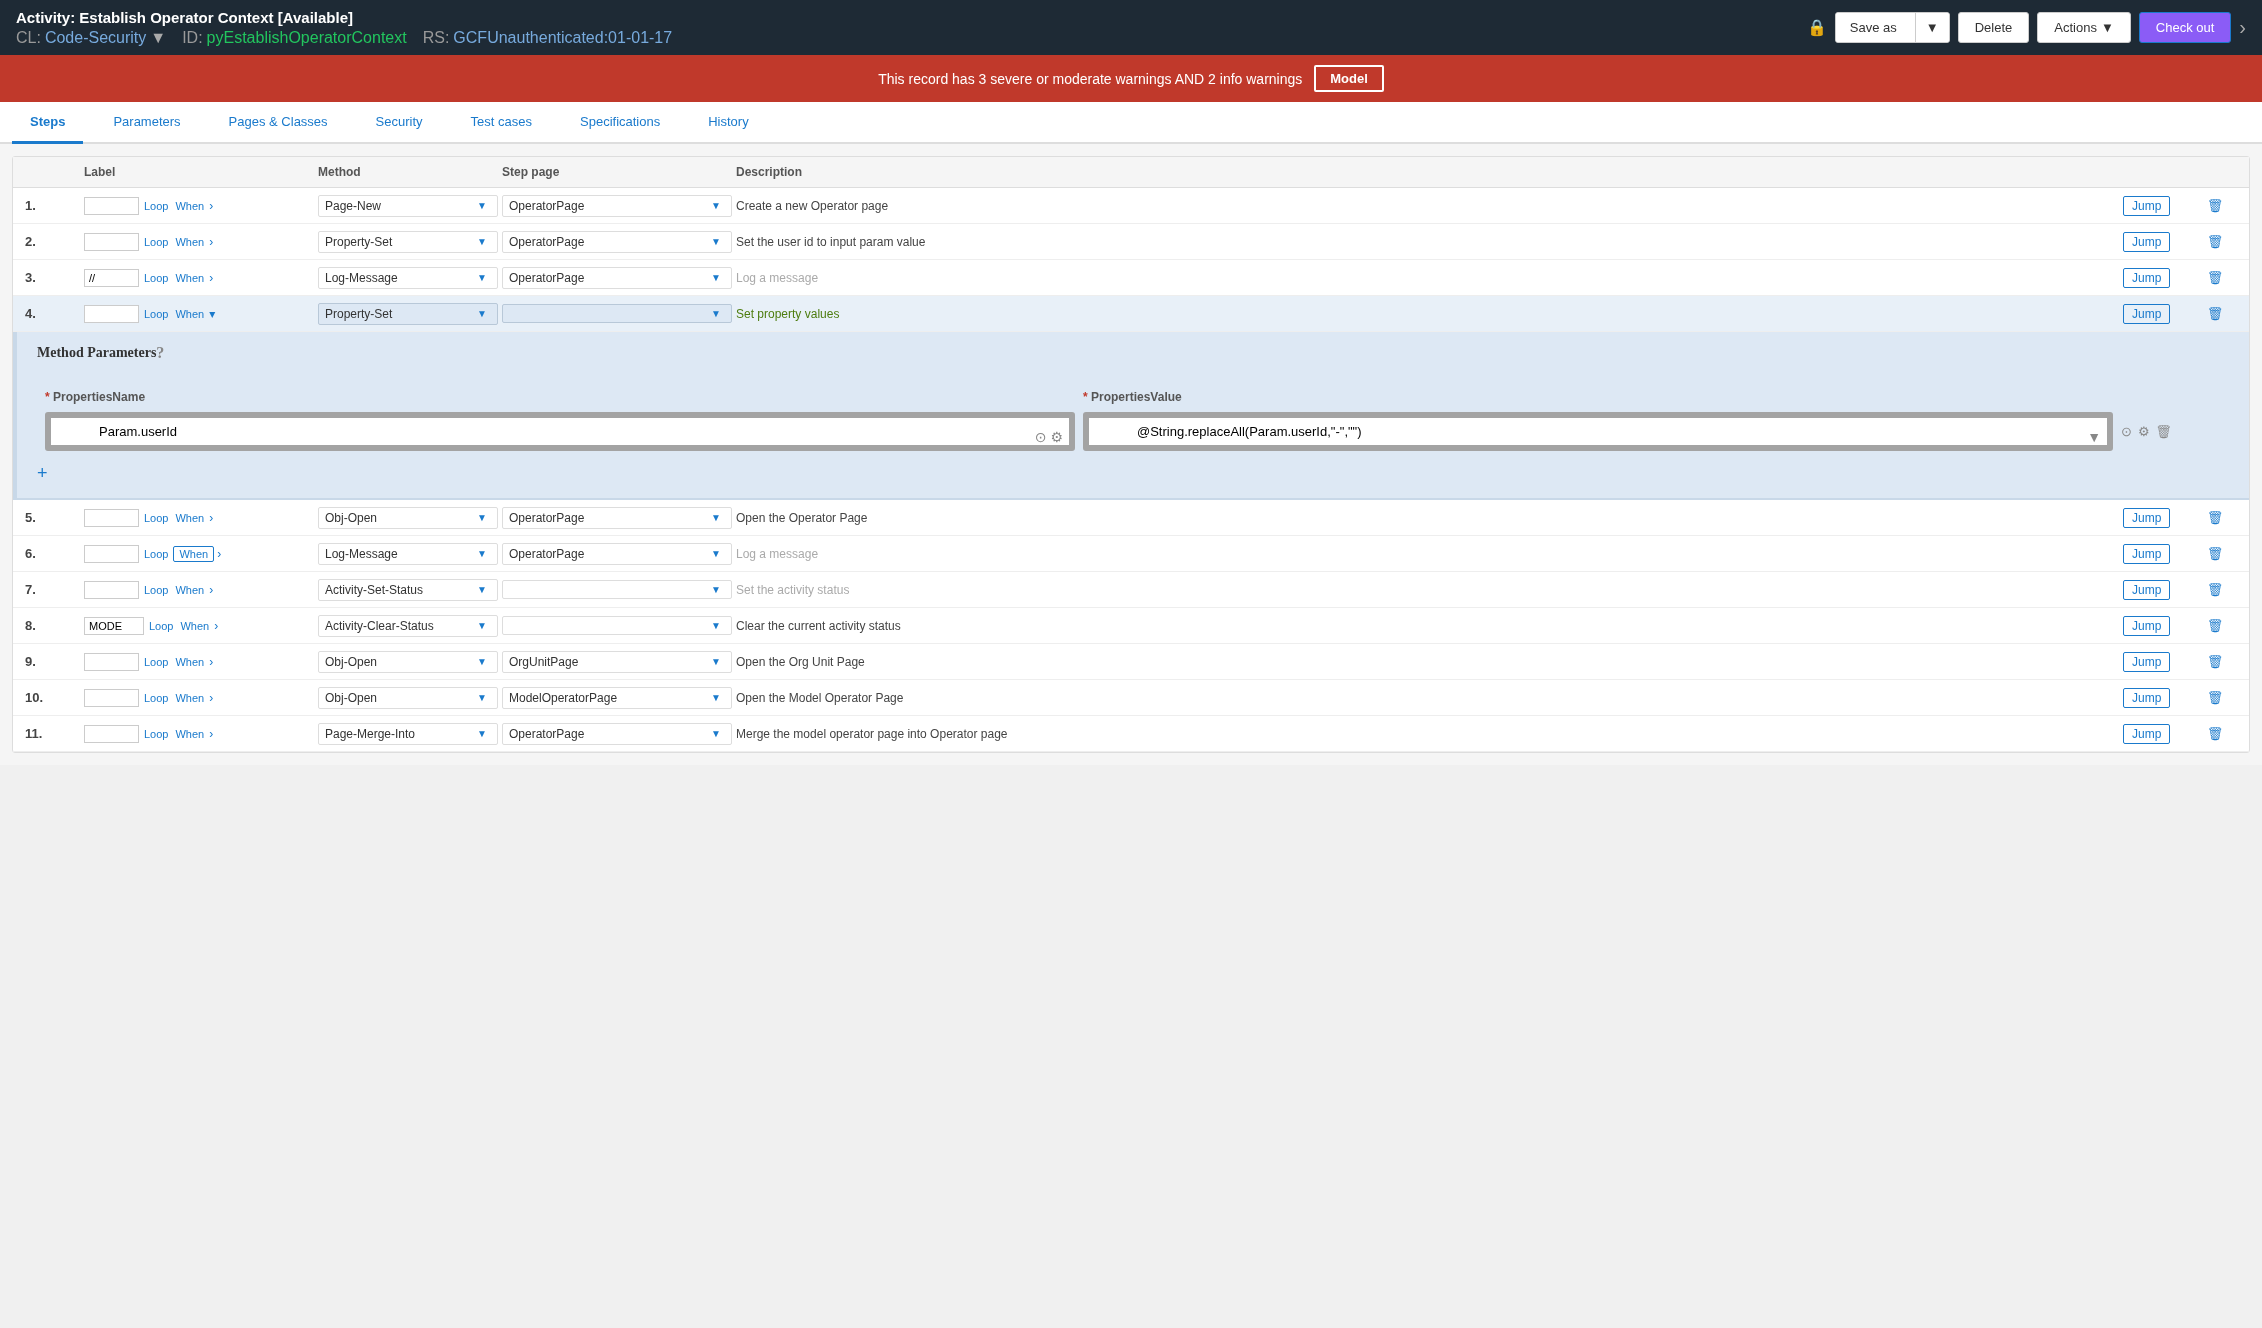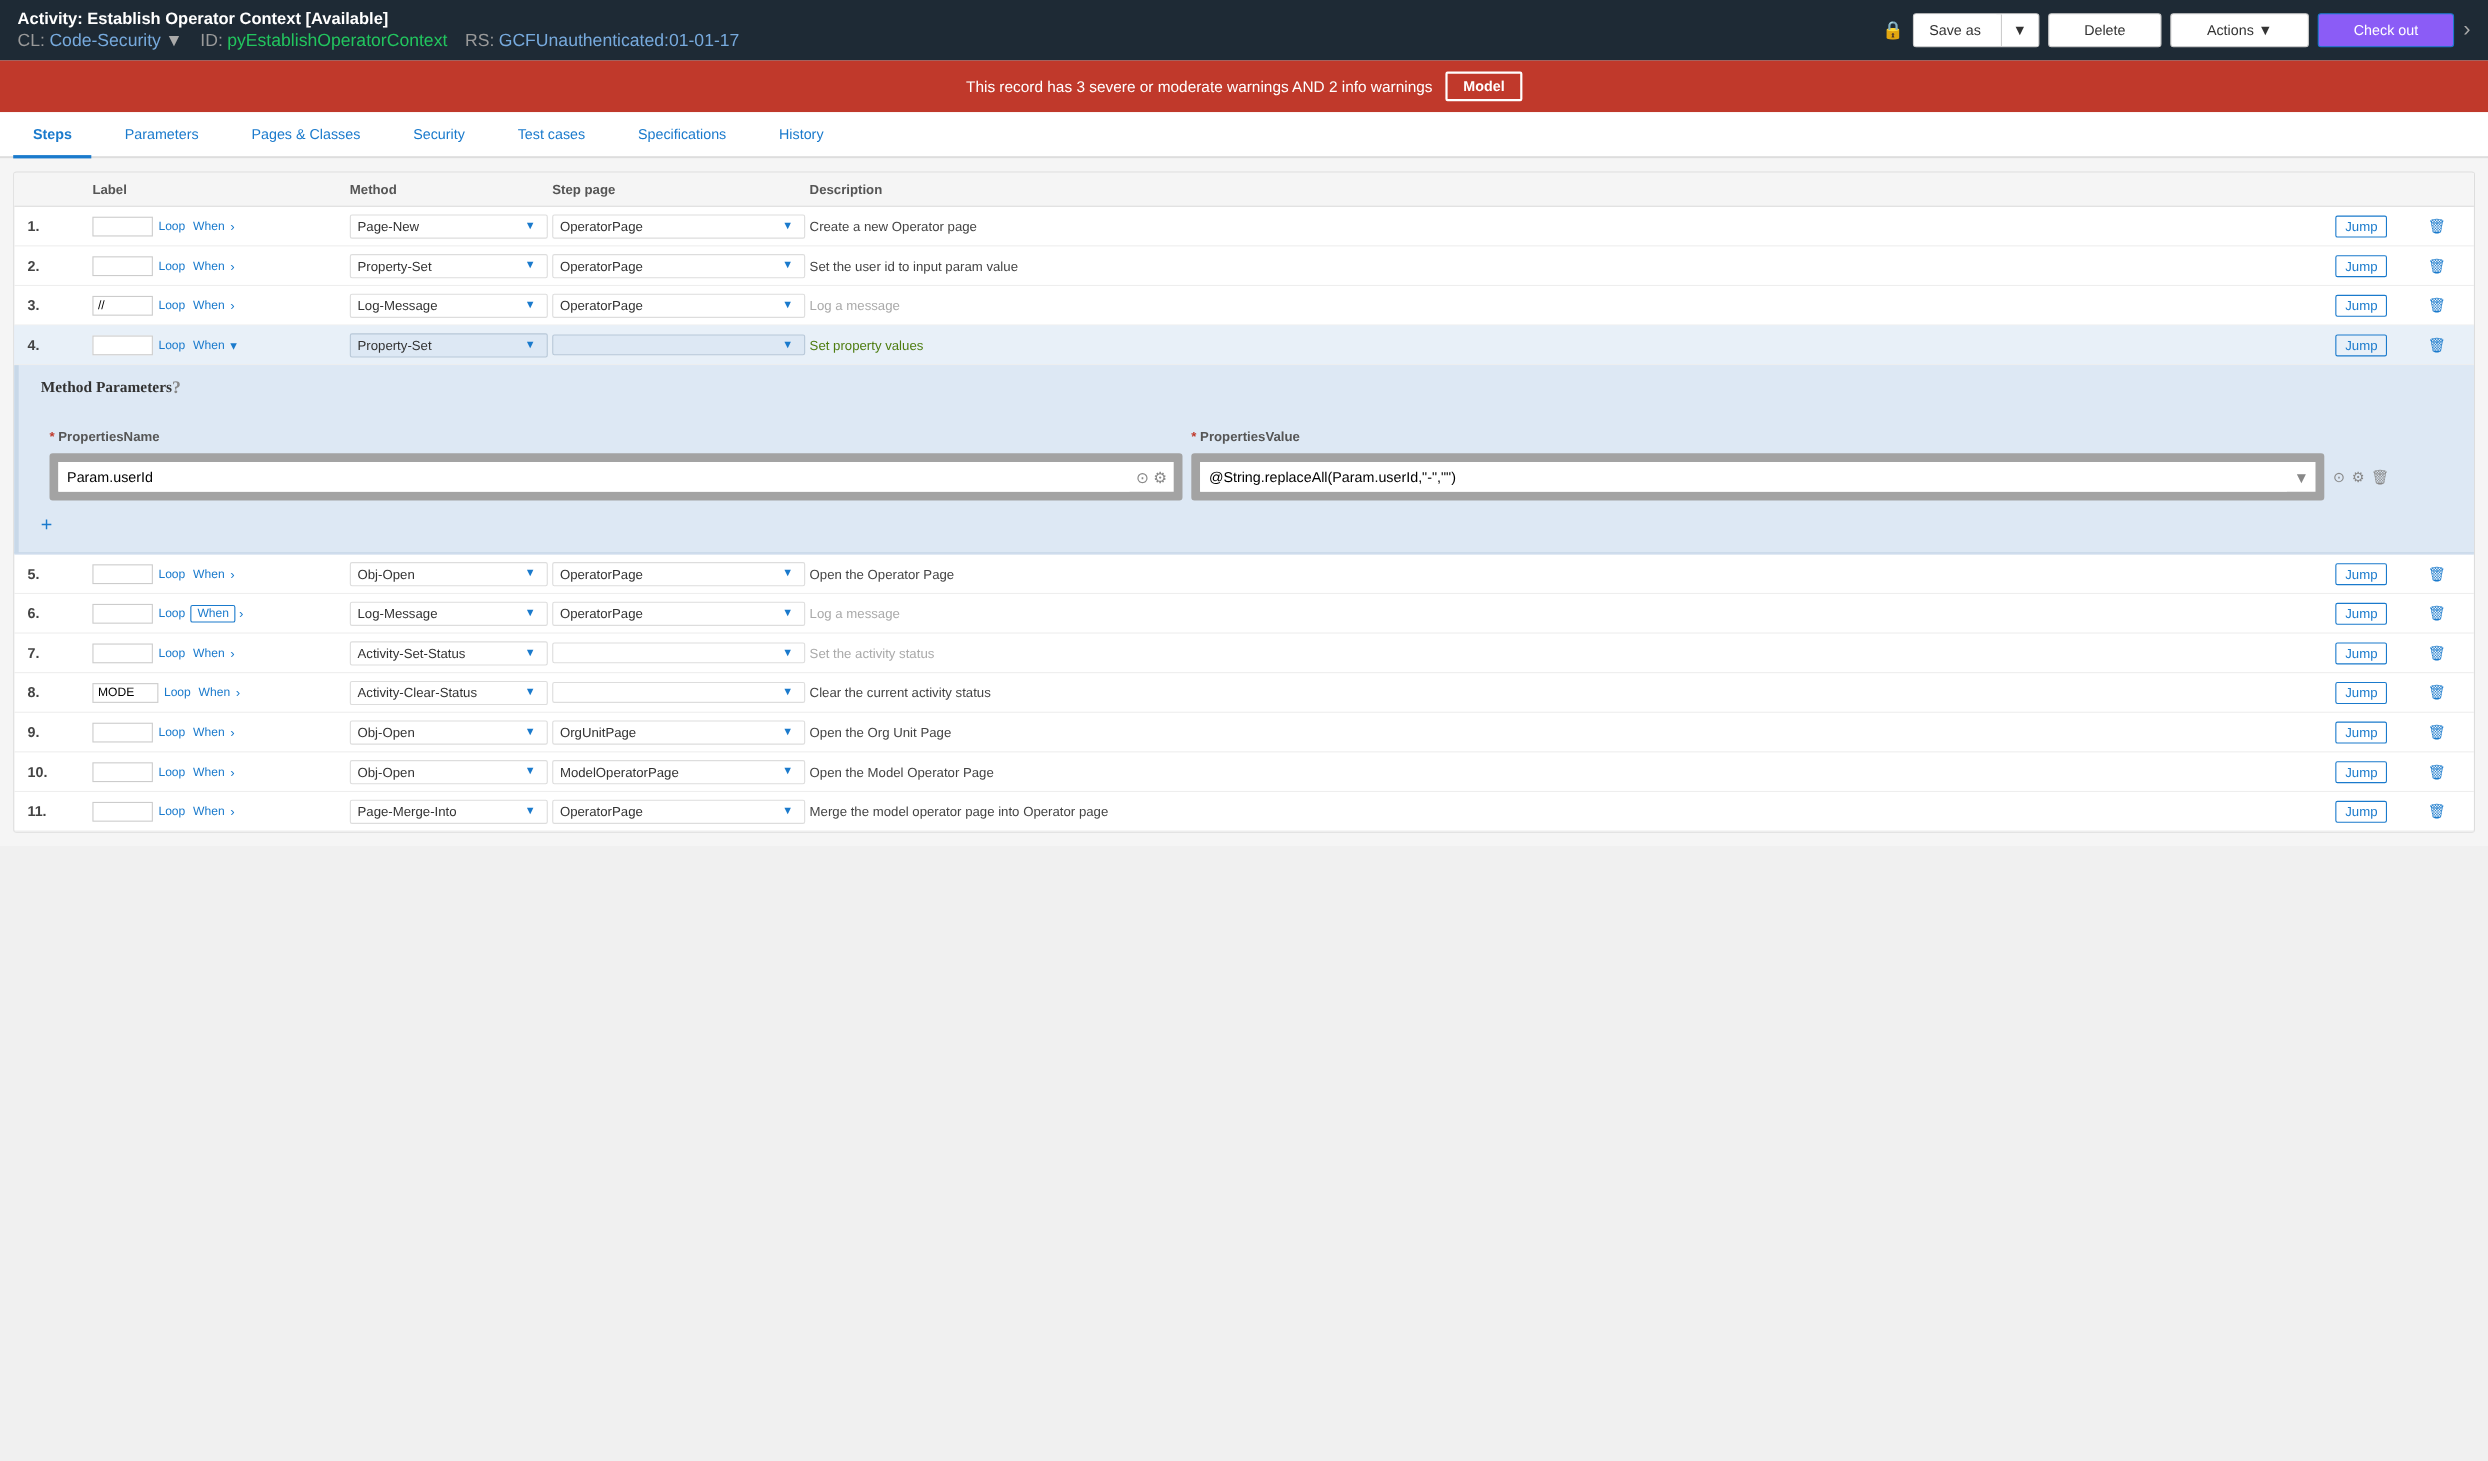--- a/index.html
+++ b/index.html
@@ -19,21 +19,21 @@
     .header-title { font-size: 15px; font-weight: bold; color: white; }
     .header-meta { display: flex; gap: 16px; font-size: 16px; color: #aac; }
     .header-meta span { display: flex; align-items: center; gap: 4px; }
     .header-meta .cl { color: #7ad; }
     .header-meta .id { color: #22c55e; }
     .header-meta .rs { color: #7ad; }
     .header-meta .label { color: #999; }
     .header-right { display: flex; align-items: center; gap: 8px; }
 
     .btn {
-      padding: 7px 32px;
+      padding: 7px 16px;
       border-radius: 3px;
       border: 1px solid #ccc;
       cursor: pointer;
       font-size: 13px;
       background: white;
       color: #333;
       display: flex; align-items: center; gap: 4px;
     }
     .btn-primary {
       background: #8b5cf6;
@@ -122,25 +122,26 @@
       font-weight: bold;
       font-size: 14px;
       color: #333;
       margin-bottom: 24px;
       display: flex;
       align-items: center;
       font-family: Liberation Serif, serif;
     }
     .param-field-container {
       display: flex;
-      align-items: center;
-      border: 8px solid #a3a3a3;
+      align-items: flex-end;
+      border: 6px solid #a3a3a3;
       border-radius: 3px;
       background: white;
       overflow: hidden;
+      padding-left: 40px;
     }
     .param-field {
       flex: 1;
       border: none;
       padding: 6px 8px;
       font-size: 13px;
       outline: none;
     }
     .param-icons { display: flex; align-items: center; gap: 4px; padding: 0 6px; color: #888; }
     .param-icons span { cursor: pointer; font-size: 14px; }

